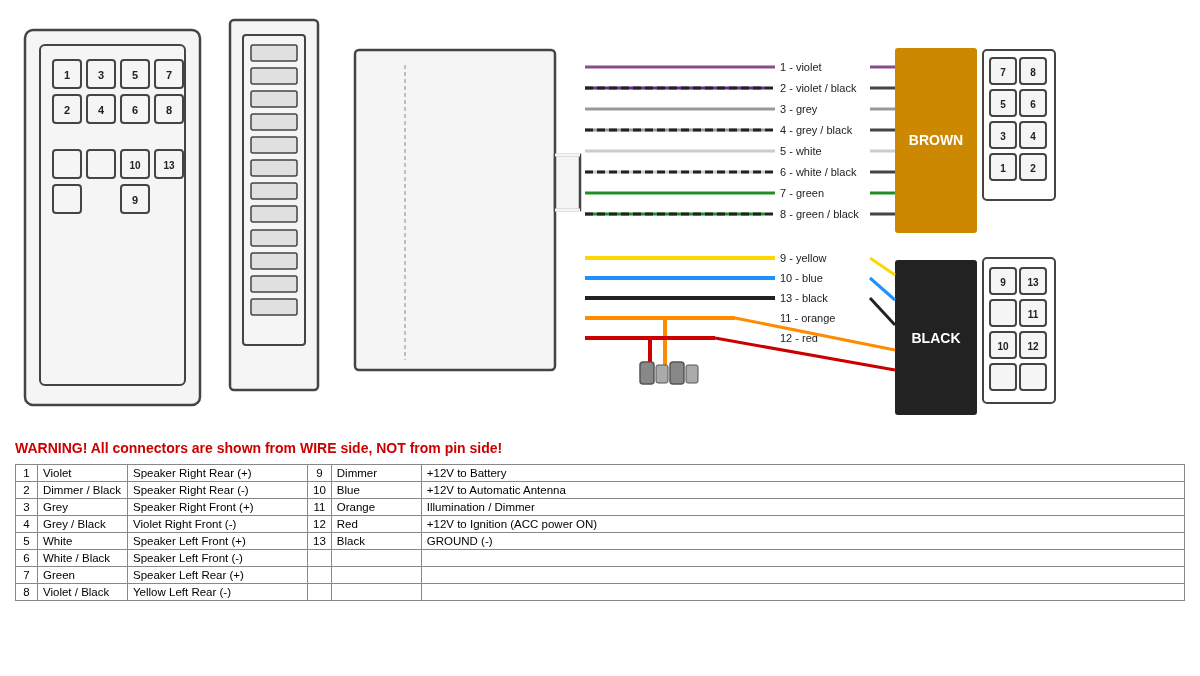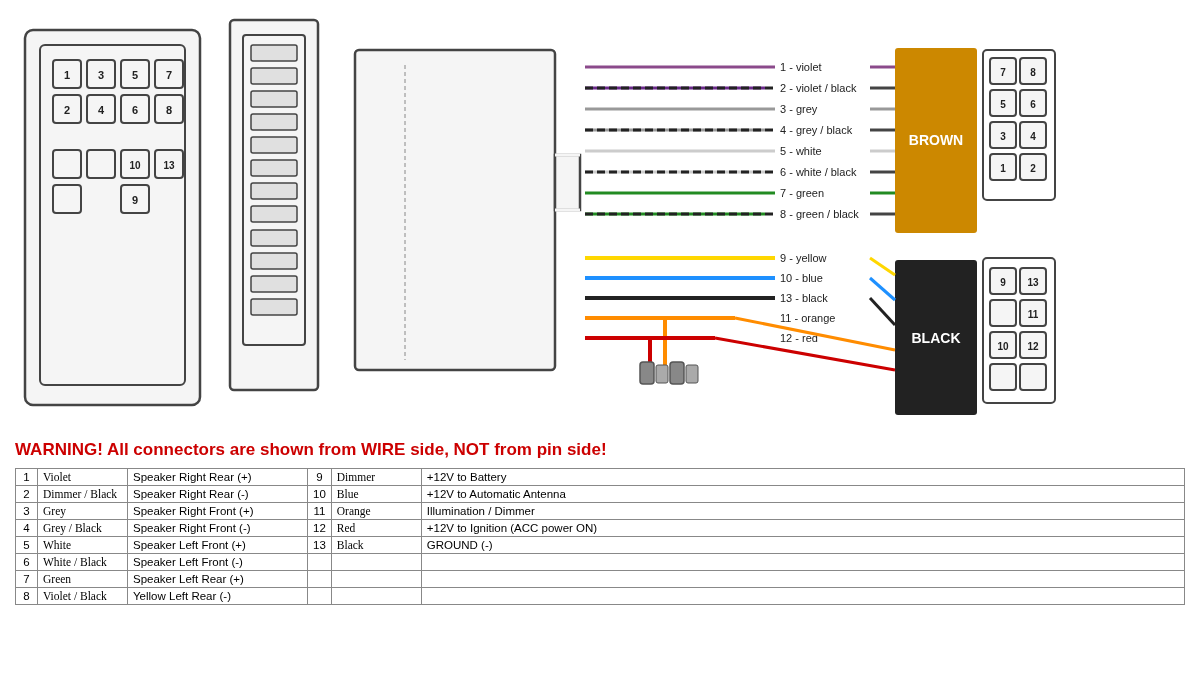--- a/index.html
+++ b/index.html
@@ -12,21 +12,21 @@
       overflow: hidden;
     }
 
     .main-container {
       padding: 10px 15px;
     }
 
     
     .warning-text {
       color: #cc0000;
-      font-size: 17px;
+      font-size: 14px;
       font-weight: bold;
       margin-bottom: 8px;
     }
 
     
     .pin-table {
       width: 100%;
       border-collapse: collapse;
       font-size: 11.5px;
     }
@@ -37,21 +37,20 @@
       vertical-align: middle;
     }
 
     .pin-table .num-col {
       width: 22px;
       text-align: center;
     }
 
     .pin-table .color-col {
       width: 90px;
-      font-family: Liberation Serif, serif;
     }
 
     .pin-table .func-col {
       width: 180px;
     }
   </style>
 </head>
 <body>
 
 <div class="main-container">
@@ -265,21 +264,21 @@
         <td class="num-col">3</td>
         <td class="color-col">Grey</td>
         <td class="func-col">Speaker Right Front (+)</td>
         <td class="num-col">11</td>
         <td class="color-col">Orange</td>
         <td>Illumination / Dimmer</td>
       </tr>
       <tr>
         <td class="num-col">4</td>
         <td class="color-col">Grey / Black</td>
-        <td class="func-col">Speaker Right Front (-)</td>
+        <td class="func-col">Violet Right Front (-)</td>
         <td class="num-col">12</td>
         <td class="color-col">Red</td>
         <td>+12V to Ignition (ACC power ON)</td>
       </tr>
       <tr>
         <td class="num-col">5</td>
         <td class="color-col">White</td>
         <td class="func-col">Speaker Left Front (+)</td>
         <td class="num-col">13</td>
         <td class="color-col">Black</td>

